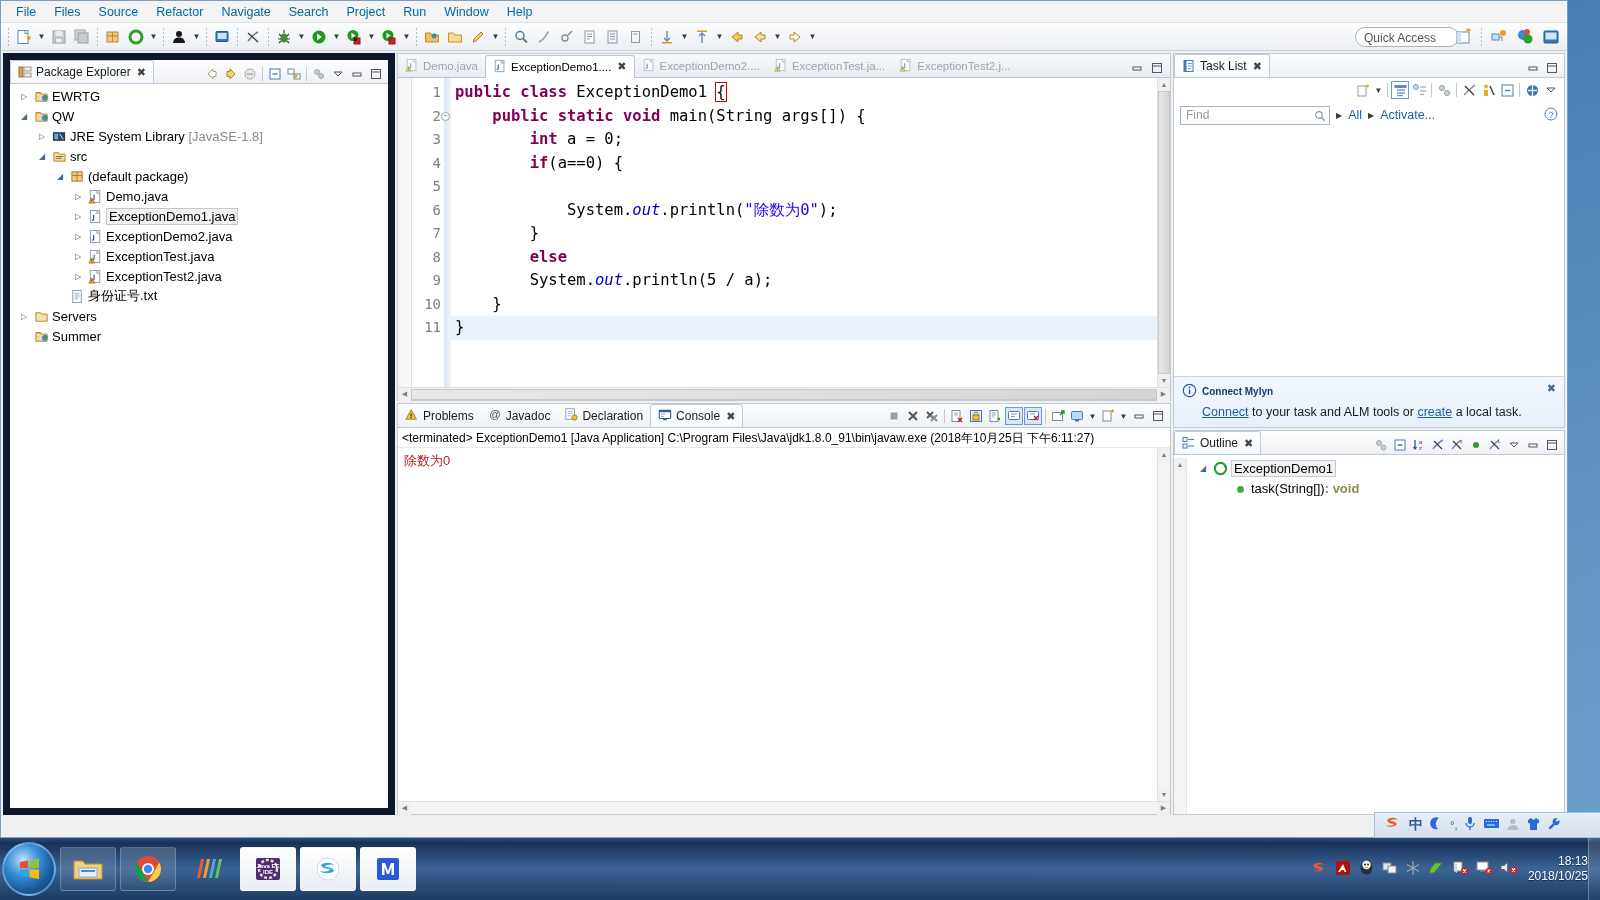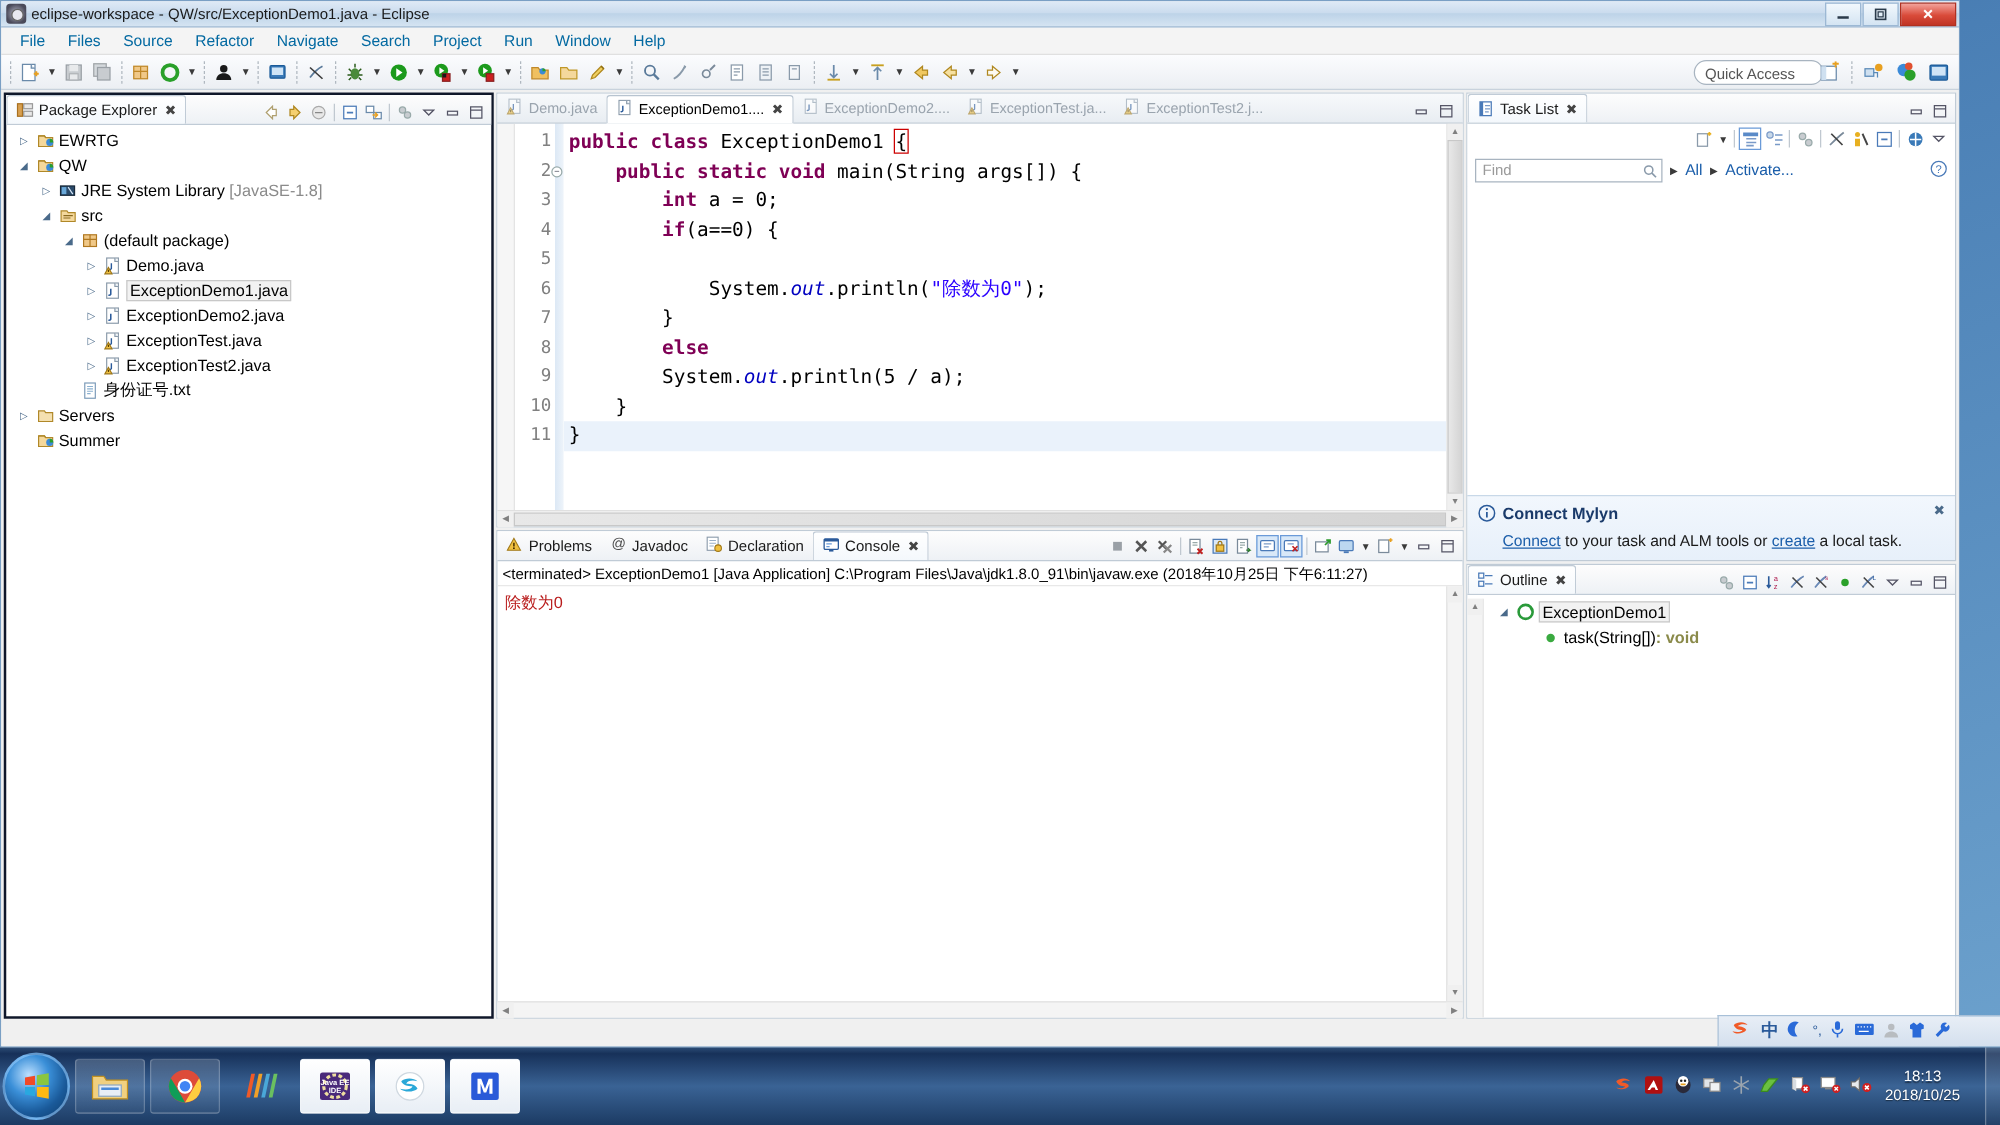--- a/index.html
+++ b/index.html
@@ -95,21 +95,21 @@
     padding: 0 7px; font-size: 12px; color: #1a1a1a;
     background: linear-gradient(180deg,#ffffff,#f4f8fc);
     border: 1px solid #c0cbd6; border-bottom: none;
     border-radius: 3px 3px 0 0;
   }
   .view-tab .close-x { color: #444; font-size: 11px; margin-left: 2px; }
   .view-tools { margin-left: auto; display: flex; align-items: center; gap: 1px; padding-right: 3px; }
   .vt { width: 18px; height: 18px; display: flex; align-items: center; justify-content: center; }
   .vt-sep { width:1px; height:14px; background:#c0c8d0; margin:0 2px; }
   
-  #package-explorer { width: 392px; flex-shrink: 0; border: 2px solid #0f172a; }
+  #package-explorer { width: 392px; flex-shrink: 0; border: 7px solid #0f172a; }
   #tree { flex: 1; overflow: hidden; padding-top: 2px; font-size: 13px; }
   .tree-row { height: 20px; display: flex; align-items: center; white-space: nowrap; }
   .tree-row.selected .tree-label { background:#f2f2f2; border:1px solid #c8c8c8; padding:0 2px; }
   .twisty { width: 16px; height: 16px; display:flex; align-items:center; justify-content:center;
             font-size: 8px; color: #4a6a8a; flex-shrink: 0; }
   .tree-icon { width: 18px; height: 16px; display:flex; align-items:center; justify-content:center;
                flex-shrink: 0; margin-right: 2px; }
   .tree-label { color: #000; }
   .tree-label .dim { color: #8a8a8a; }
   
@@ -181,21 +181,21 @@
     display:flex; align-items:center;
   }
   .find-mag { position:absolute; right:3px; top:3px; }
   .task-link { color: #1b5eaa; font-size: 12.5px; }
   .task-arrow { color: #3a3a3a; font-size: 8px; }
   #task-body { flex: 1; background: #fff; }
   #mylyn-box {
     background: linear-gradient(180deg,#f2f7fd,#e7f0fa);
     border-top: 1px solid #c8d8e8; padding: 6px 8px 8px 8px; flex-shrink: 0;
   }
-  #mylyn-title { font-size: 13px; font-weight: bold; color: #1a3a6a; display:flex; gap:5px; }
+  #mylyn-title { font-size: 10px; font-weight: bold; color: #1a3a6a; display:flex; align-items:center; gap:5px; }
   #mylyn-text { font-size: 12.5px; color: #1a1a1a; margin-top: 5px; padding-left: 20px; }
   #mylyn-text a { color: #1b5eaa; text-decoration: underline; }
   #outline { flex: 1; border: 1px solid #c0cbd6; min-height: 0; }
   #outline-body { flex: 1; padding-top: 3px; font-size: 13px; background:#fff; display:flex; }
   #outline-scroll { width: 13px; background:#f4f4f4; border-right:1px solid #e4e4e4; flex-shrink:0; }
   
   #status-bar { height: 20px; background: #f0f0f0; display: flex; align-items: center;
                 justify-content: flex-end; padding-right: 6px; flex-shrink: 0; }
   
   #taskbar {
@@ -216,50 +216,32 @@
     background: linear-gradient(180deg, rgba(255,255,255,.18), rgba(255,255,255,.05));
     border-radius: 3px; display: flex; align-items: center; justify-content: center;
   }
   #tray-top {
     position: absolute; right: 0; bottom: 62px; height: 26px; width: 226px;
     background: linear-gradient(180deg,#e8eef6,#d4e0ee);
     border: 1px solid #a8c0d8; border-right: none;
     display: flex; align-items: center; gap: 6px; padding: 0 8px;
   }
   #tray { margin-left: auto; display: flex; align-items: center; gap: 7px; padding-right: 4px; }
-  #clock { color: #fff; font-size: 12px; text-align: center; line-height: 15px;
-           padding: 0 20px 0 6px; text-shadow: 0 1px 1px rgba(0,0,0,.5); }
+  #clock { color: #fff; font-size: 12px; text-align: right; line-height: 15px;
+           padding: 0 0 0 6px; text-shadow: 0 1px 1px rgba(0,0,0,.5); }
   #show-desktop { width: 12px; height: 62px; border-left: 1px solid rgba(255,255,255,.3);
                   background: linear-gradient(180deg, rgba(255,255,255,.15), rgba(255,255,255,.03)); }
 </style>
 </head>
 <body>
 
 <div id="desktop">
 
   <div id="eclipse-window">
 
-    <div id="title-bar">
-      <div id="title-icon"></div>
-      <span id="title-text">eclipse-workspace - QW/src/ExceptionDemo1.java - Eclipse</span>
-      <div id="win-buttons">
-        <div class="win-btn">
-          <svg width="11" height="11" viewBox="0 0 11 11">
-              <rect x="1" y="7" width="9" height="2" fill="#2a3a4a"></rect>
-            </svg>
-        </div>
-        <div class="win-btn">
-          <svg width="11" height="11" viewBox="0 0 11 11">
-              <rect x="1.5" y="1.5" width="8" height="8" fill="none" stroke="#2a3a4a" stroke-width="1.3"></rect>
-              <rect x="3.5" y="3.5" width="4" height="4" fill="none" stroke="#2a3a4a" stroke-width="1"></rect>
-            </svg>
-        </div>
-        <div class="win-btn close">✕</div>
-      </div>
-    </div>
 
     <div id="menu-bar">
       <div class="menu-item">File</div>
       <div class="menu-item">Files</div>
       <div class="menu-item">Source</div>
       <div class="menu-item">Refactor</div>
       <div class="menu-item">Navigate</div>
       <div class="menu-item">Search</div>
       <div class="menu-item">Project</div>
       <div class="menu-item">Run</div>

